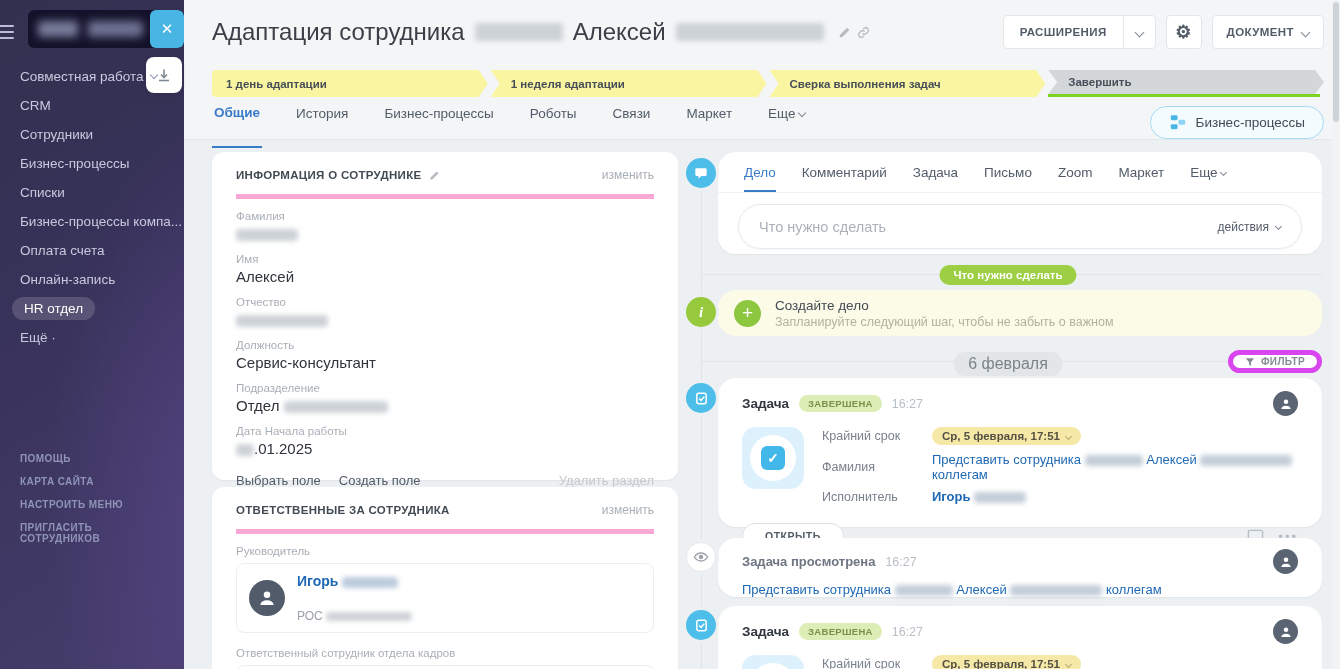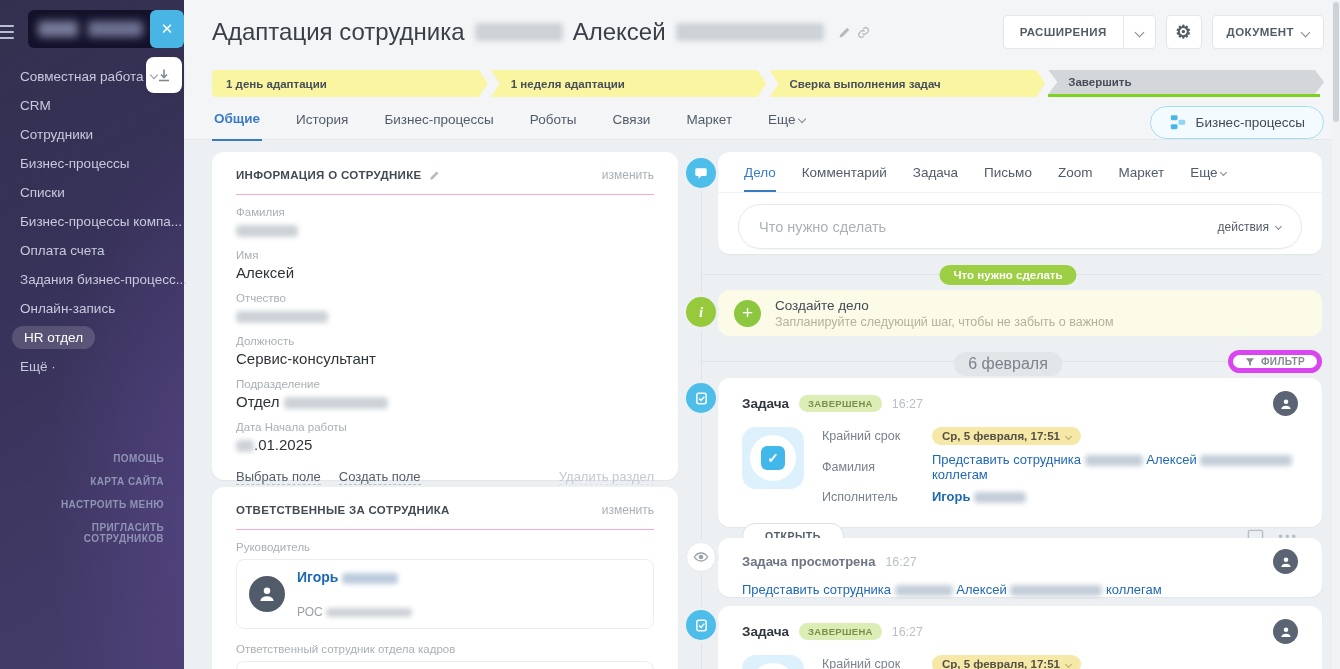--- a/index.html
+++ b/index.html
@@ -26,21 +26,21 @@
     justify-content:center; cursor:pointer; }
   .menu { position:absolute; left:0; top:62px; width:100%; }
   .menu-item { padding:7px 12px 7px 20px; font-size:13.5px; color:#c7cade; cursor:pointer;
     white-space:nowrap; }
   .menu-item .chev-s { width:6px; height:6px; border-right:1.4px solid #8e93b8; border-bottom:1.4px solid #8e93b8;
     display:inline-block; transform:rotate(45deg); margin-left:7px; vertical-align:3px; }
   .menu-item.active { padding-left:12px; }
   .menu-item.active span.pill { background:rgba(255,255,255,.16); border-radius:14px; padding:4px 12px; color:#fff; }
   .menu-footer { position:absolute; left:0; top:447px; width:100%; }
   .menu-footer div { padding:6px 20px 6px 20px; font-size:10px; letter-spacing:.4px; color:#8f94b6;
-    cursor:pointer; font-weight:700;text-align:right; }
+    cursor:pointer; font-weight:700; }
 
   
   #main { position:absolute; left:184px; top:0; right:0; bottom:0; background:#edf0f2; }
   .head-zone { position:absolute; left:0; top:0; right:0; height:140px; background:#f3f5f7;
     border-bottom:1px solid #e3e7ea; }
 
   
   .header-row { position:absolute; top:12px; left:28px; right:16px; height:40px; display:flex; align-items:center; }
   .page-title { font-size:24px; color:#3b4048; font-weight:400; display:flex; align-items:center; gap:10px; }
   .redact { display:inline-block; background:#cdd2d7; border-radius:4px; filter:blur(2.5px); vertical-align:middle; }
@@ -62,30 +62,30 @@
   .stage-body { position:absolute; inset:0; background:#faf5a0;
     clip-path:polygon(0 0, calc(100% - 9px) 0, 100% 50%, calc(100% - 9px) 100%, 0 100%, 9px 50%);
     display:flex; align-items:center; padding:0 10px 0 20px; font-size:11.5px; font-weight:700; color:#474e58; }
   .stage:first-child .stage-body { clip-path:polygon(0 0, calc(100% - 9px) 0, 100% 50%, calc(100% - 9px) 100%, 0 100%);
     border-radius:4px 0 0 4px; padding-left:14px; }
   .stage.done .stage-body { background:#d3d7da; bottom:3px;text-align:right; }
   .stage.done::after { content:''; position:absolute; left:0; right:4px; bottom:0; height:3px; background:#7ed321; }
 
   
   .tabs-row { position:absolute; top:104px; left:28px; right:16px; height:36px; display:flex; align-items:center; }
-  .tab { font-size:13.5px; color:#525c69; margin-right:32px; padding:8px 2px 13px; cursor:pointer; }
+  .tab { font-size:13.5px; color:#525c69; margin-right:32px; padding:8px 2px 26px; cursor:pointer; }
   .tab.active { color:#3a7bc8; font-weight:700; border-bottom:2px solid #3a7bc8; }
   .bp-pill { margin-left:auto; background:#f4fbfe; border:1px solid #a5dcf4; border-radius:17px; height:33px;
     display:flex; align-items:center; gap:9px; padding:0 18px; font-size:13.5px; color:#424a54; cursor:pointer; }
 
   
   .card { background:#fff; border-radius:12px; box-shadow:0 1px 2px rgba(60,70,90,.06); }
   #info-card { position:absolute; left:28px; top:152px; width:466px; height:328px; padding:16px 24px; }
   #resp-card { position:absolute; left:28px; top:487px; width:466px; height:240px; padding:16px 24px; }
-  .card-title-row { display:flex; align-items:center; padding-bottom:12px; border-bottom:1px solid #f9a8d4; }
+  .card-title-row { display:flex; align-items:center; padding-bottom:12px; border-bottom:5px solid #f9a8d4; }
   .card-title { font-size:11.5px; font-weight:700; color:#424a54; letter-spacing:.3px; }
   .card-edit { margin-left:auto; font-size:12px; color:#aab0b7; cursor:pointer; }
   .fld { margin-top:11px; }
   .fld-label { font-size:11.5px; color:#a9afb6; margin-bottom:3px; }
   .fld-value { font-size:15px; color:#2f343b; }
   .info-footer { display:flex; margin-top:16px; font-size:13px; }
   .link-dashed { color:#525c69; border-bottom:1px dashed #b9bfc6; margin-right:18px; cursor:pointer; }
   .link-muted { margin-left:auto; color:#c3c9cf; border-bottom:1px dashed #dfe3e7; cursor:pointer; }
 
   .person-box { border:1px solid #eaeef1; border-radius:8px; padding:9px 12px; display:flex; align-items:center;
@@ -99,21 +99,21 @@
   
   #timeline { position:absolute; left:510px; top:150px; right:18px; bottom:0; }
   .rail { position:absolute; left:7px; top:12px; bottom:0; width:1px; background:#e0e4e8; }
   .t-icon { position:absolute; left:-8px; width:30px; height:30px; border-radius:50%;
     box-shadow:0 0 0 3px #edf0f2; display:flex; align-items:center; justify-content:center; z-index:2; }
   .t-icon.blue { background:#4dbdea; }
   .t-icon.green { background:#97c93d; }
   .t-icon.white { background:#fff; border:1px solid #e6e9ec; }
   .t-stub { position:absolute; left:22px; width:14px; height:1px; background:#e0e4e8; }
 
-  .t-card { position:absolute; left:24px; right:0; background:#fff; border-radius:12px;
+  .t-card { position:absolute; left:24px; right:0; background:#fff; border-radius:18px;
     box-shadow:0 1px 2px rgba(60,70,90,.06); }
   #composer { top:2px; height:102px; }
   .comp-tabs { display:flex; gap:26px; padding:13px 26px 0; border-bottom:1px solid #f0f2f4; }
   .comp-tab { font-size:13.5px; color:#525c69; padding-bottom:10px; cursor:pointer; }
   .comp-tab.active { color:#3a7bc8; border-bottom:2px solid #3a7bc8; }
   .comp-input-wrap { margin:11px 20px 0; height:45px; border:1px solid #e6eaed; border-radius:23px;
     display:flex; align-items:center; padding:0 20px; box-shadow:0 1px 2px rgba(60,70,90,.05); }
   .comp-input { border:none; outline:none; flex:1; font-size:14.5px; color:#333;
     font-family:"Liberation Sans",sans-serif; background:transparent; }
   .comp-input::placeholder { color:#aab1b8; }
@@ -200,21 +200,20 @@
       </svg>
   </div>
   <div class="menu">
     <div class="menu-item"><span>Совместная работа</span><span class="chev-s"></span></div>
     <div class="menu-item"><span>CRM</span></div>
     <div class="menu-item"><span>Сотрудники</span></div>
     <div class="menu-item"><span>Бизнес-процессы</span></div>
     <div class="menu-item"><span>Списки</span></div>
     <div class="menu-item"><span>Бизнес-процессы компа...</span></div>
     <div class="menu-item"><span>Оплата счета</span></div>
-    <div class="menu-item"><span>Задания бизнес-процесс...</span></div>
     <div class="menu-item"><span>Онлайн-запись</span></div>
     <div class="menu-item active"><span class="pill">HR отдел</span></div>
     <div class="menu-item"><span>Ещё ·</span></div>
   </div>
   <div class="menu-footer">
     <div>ПОМОЩЬ</div>
     <div>КАРТА САЙТА</div>
     <div>НАСТРОИТЬ МЕНЮ</div>
     <div>ПРИГЛАСИТЬ СОТРУДНИКОВ</div>
   </div>

